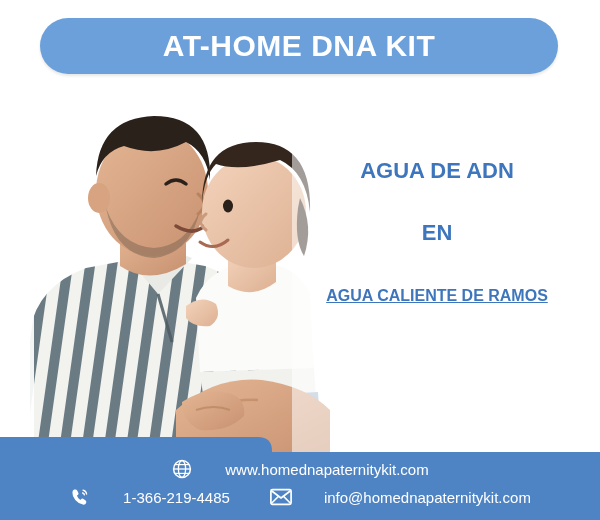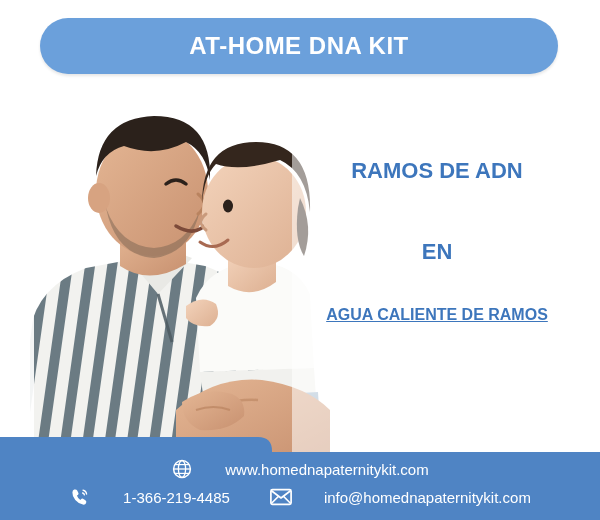--- a/index.html
+++ b/index.html
@@ -27,21 +27,21 @@
     height: 56px;
     background: #6ba0db;
     border-radius: 28px;
     display: flex;
     align-items: center;
     justify-content: center;
     box-shadow: 0 2px 3px rgba(0,0,0,0.10);
   }
   #title-pill .pill-text {
     color: #ffffff;
-    font-size: 24px;
+    font-size: 30px;
     font-weight: bold;
     letter-spacing: 0.5px;
     line-height: 1;
     white-space: nowrap;
     font-family: "Liberation Sans", sans-serif;
   }
 
   
   #photo-area {
     position: absolute;
@@ -62,21 +62,21 @@
   }
   .headline-line {
     color: #3d76bc;
     font-weight: bold;
     font-size: 22px;
     line-height: 1;
     white-space: nowrap;
     font-family: "Liberation Sans", sans-serif;
   }
   .headline-line.l1 { margin: 0 0 0 0; }
-  .headline-line.l2 { margin: 59px 0 0 0; }
+  .headline-line.l2 { margin: 40px 0 0 0; }
   .headline-line.l3 { margin: 44px 0 0 0; font-size: 16px; text-decoration: underline; }
 
   
   #footer-bar {
     position: absolute;
     left: 0;
     top: 430px;
     width: 600px;
     height: 90px;
   }
@@ -211,21 +211,21 @@
 
         <rect x="0" y="0" width="330" height="380" fill="none"></rect>
         <rect x="0" y="0" width="34" height="380" fill="#ffffff" opacity="0.92"></rect>
         <rect x="292" y="0" width="38" height="380" fill="#ffffff" opacity="0.55"></rect>
         <rect x="0" y="0" width="330" height="26" fill="#ffffff" opacity="0.9"></rect>
       </g>
     </svg>
   </div>
 
   <div id="headline-block">
-    <div class="headline-line l1">RAMOS DE ADN</div>
+    <div class="headline-line l1">AGUA DE ADN</div>
     <div class="headline-line l2">EN</div>
     <div class="headline-line l3">AGUA CALIENTE DE RAMOS</div>
   </div>
 
   <div id="footer-bar">
     <svg id="footer-shape" viewBox="0 0 600 90" preserveAspectRatio="none" xmlns="http://www.w3.org/2000/svg" aria-hidden="true">
       <path d="M0 7 L258 7 Q272 7 272 21 L272 22 L600 22 L600 90 L0 90 Z" fill="#4f84c4"></path>
     </svg>
 
     <div id="footer-content">

